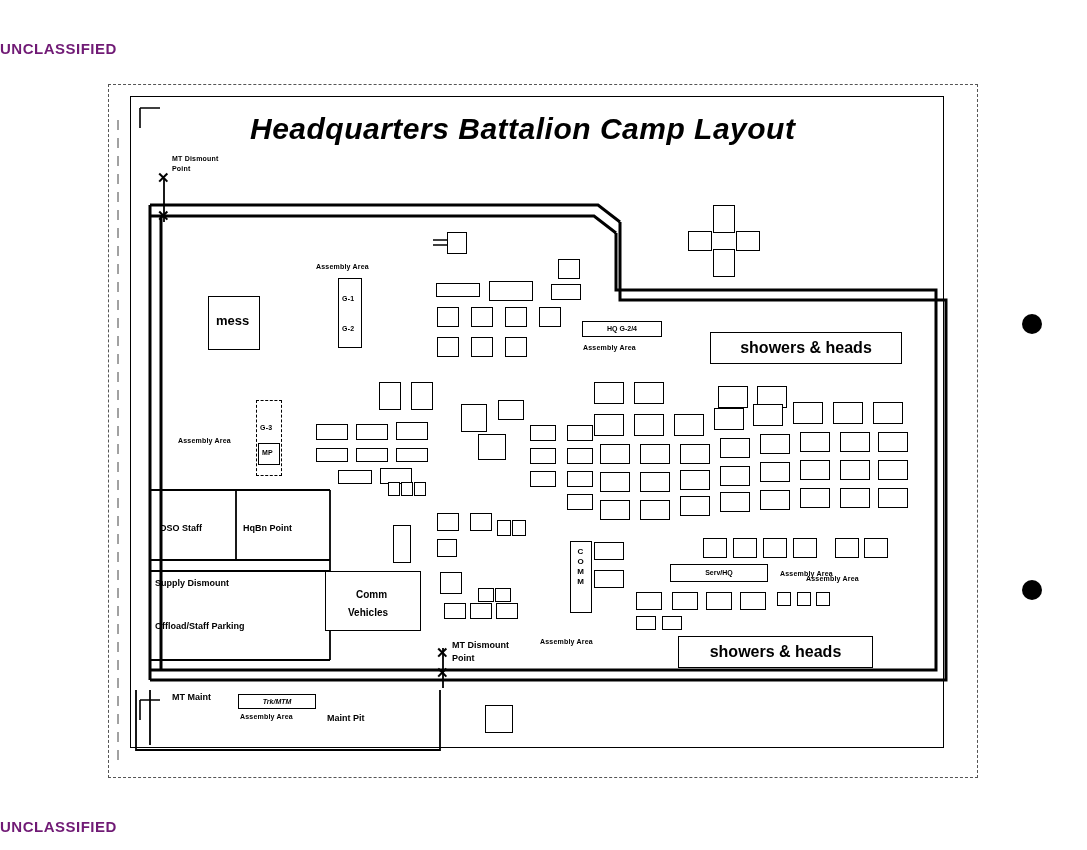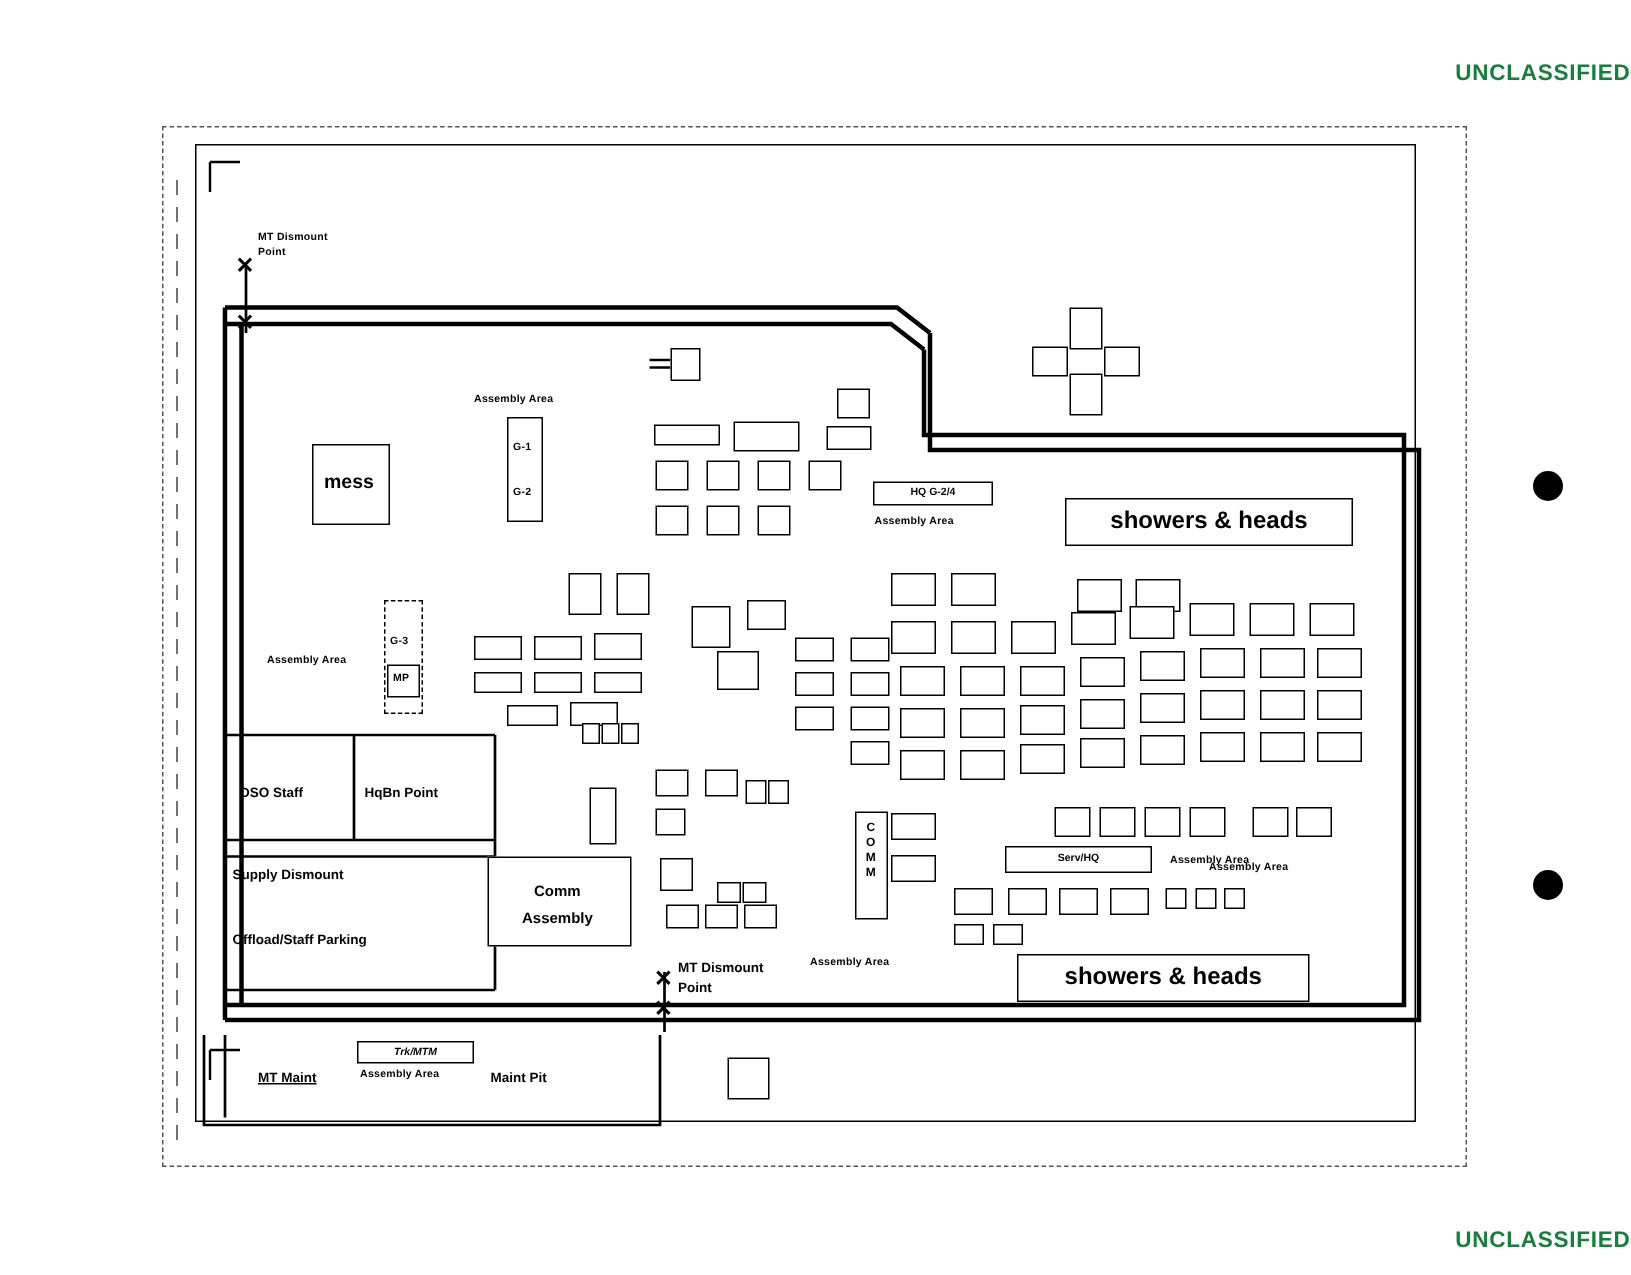--- a/index.html
+++ b/index.html
@@ -17,25 +17,25 @@
   }
   #page {
     position: absolute;
     left: 0; top: 0;
     width: 1087px;
     height: 850px;
   }
   .cls-mark {
     position: absolute;
     width: 100%;
-    text-align: right;
+    text-align: left;
     font-size: 15px;
     font-weight: bold;
     letter-spacing: 0.5px;
-    color: #15803d;
+    color: #701a75;
   }
   #cls-top { top: 40px; }
   #cls-bottom { top: 818px; }
 
   
   #sheet-border {
     position: absolute;
     left: 108px; top: 84px;
     width: 868px; height: 692px;
     border: 1px dashed #555;
@@ -122,20 +122,21 @@
 <body>
 
 <div id="page">
 
   <div class="cls-mark" id="cls-top">UNCLASSIFIED</div>
   <div class="cls-mark" id="cls-bottom">UNCLASSIFIED</div>
 
   <div id="sheet-border"></div>
   <div id="map-frame"></div>
 
+  <div id="map-title">Headquarters Battalion Camp Layout</div>
 
   <div class="dot" style="left:1022px; top:314px;"></div>
   <div class="dot" style="left:1022px; top:580px;"></div>
 
   <svg id="overlay" viewBox="0 0 1087 850">
 
     <polyline points="150,207 600,207 620,222 620,222 620,207 620,222" fill="none" stroke="#000" stroke-width="0"></polyline>
     <path d="M150,205 L598,205 L620,222 L620,222" fill="none" stroke="#000" stroke-width="3"></path>
     <path d="M150,216 L594,216 L616,233 L616,233" fill="none" stroke="#000" stroke-width="3"></path>
     <path d="M620,222 L620,300 L946,300 L946,680 L150,680" fill="none" stroke="#000" stroke-width="3"></path>
@@ -202,23 +203,23 @@
   <div class="lbl vert" style="left:576px; top:547px;">COMM</div>
   <div class="lbl tiny" style="left:540px; top:638px;">Assembly Area</div>
 
   <div class="lbl sm" style="left:160px; top:523px;">DSO Staff</div>
   <div class="lbl sm" style="left:243px; top:523px;">HqBn Point</div>
   <div class="lbl sm" style="left:155px; top:578px;">Supply Dismount</div>
   <div class="lbl sm" style="left:155px; top:621px;">Offload/Staff Parking</div>
 
   <div class="bx" style="left:325px; top:571px; width:96px; height:60px;"></div>
   <div class="lbl" style="left:356px; top:589px;">Comm</div>
-  <div class="lbl" style="left:348px; top:607px;">Assembly</div>
-
-  <div class="lbl sm" style="left:172px; top:713px;text-decoration:underline;">MT Maint</div>
+  <div class="lbl" style="left:348px; top:607px;">Vehicles</div>
+
+  <div class="lbl sm" style="left:172px; top:692px;">MT Maint</div>
   <div class="boxlbl tiny" style="left:238px; top:694px; width:78px; height:15px; font-style:italic;">Trk/MTM</div>
   <div class="lbl tiny" style="left:240px; top:713px;">Assembly Area</div>
   <div class="lbl sm" style="left:327px; top:713px;">Maint Pit</div>
 
   <div class="bx" style="left:447px; top:232px; width:20px; height:22px;"></div>
   <div class="bx" style="left:713px; top:205px; width:22px; height:28px;"></div>
   <div class="bx" style="left:688px; top:231px; width:24px; height:20px;"></div>
   <div class="bx" style="left:736px; top:231px; width:24px; height:20px;"></div>
   <div class="bx" style="left:713px; top:249px; width:22px; height:28px;"></div>
 

